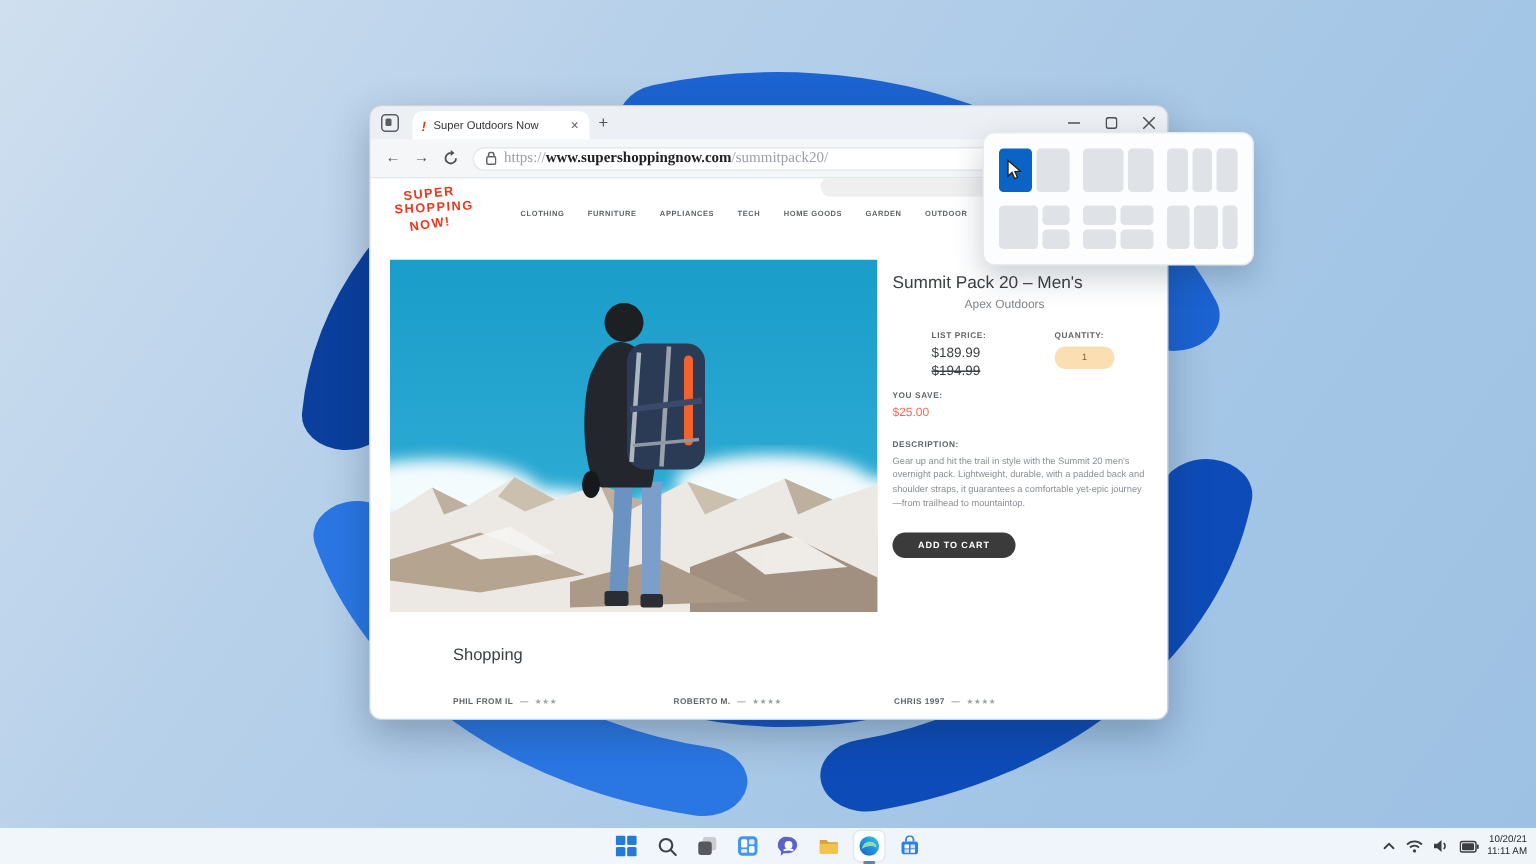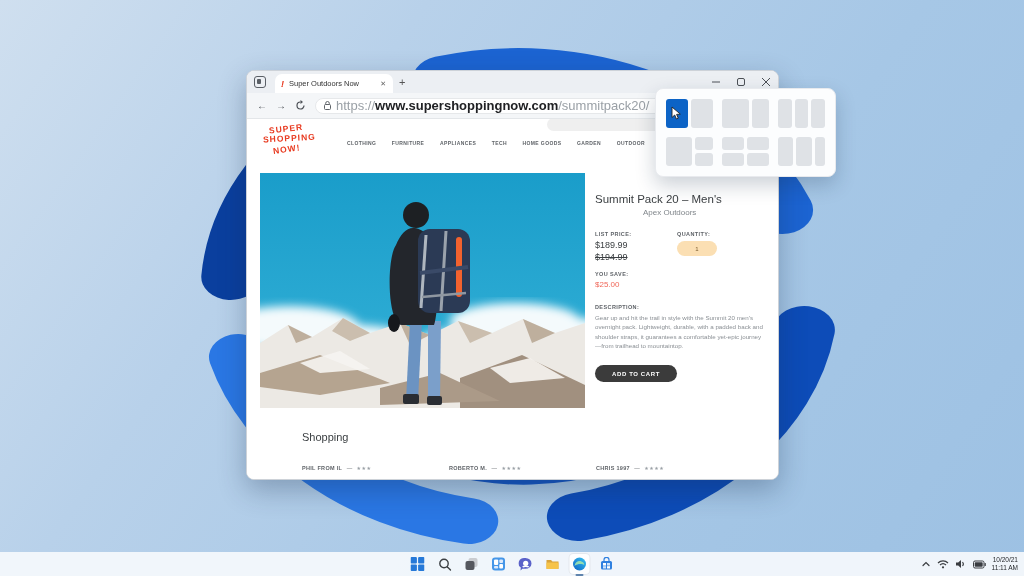--- a/index.html
+++ b/index.html
@@ -20,39 +20,39 @@
   .favicon { color:#e8391f; font-weight:bold; font-size:9px; font-style:italic; }
   .tab-title { font-size:7.5px; color:#333; flex:1; white-space:nowrap; overflow:hidden; }
   .tab-close { font-size:7px; color:#666; padding:0 1px; }
   .new-tab { position:absolute; left:152px; top:4px; font-size:11px; color:#555; line-height:14px; }
   .win-controls { position:absolute; right:0; top:0; height:22px; display:flex; }
   .win-btn { width:25px; height:22px; display:flex; align-items:center; justify-content:center; }
   .toolbar { height:26px; background:#f4f6f8; border-bottom:1px solid #e3e6e9; display:flex; align-items:center; padding:0 10px; gap:9px; }
   .nav-glyph { font-size:10px; color:#4c5056; }
   .addr { flex:1; height:16px; background:#fff; border:1px solid #e6e8ea; border-radius:9px;
     display:flex; align-items:center; padding:0 8px; gap:5px; margin-right:4px; }
-  .url { font-size:13px; color:#9aa0a6; white-space:nowrap; }
+  .url { font-size:10px; color:#9aa0a6; white-space:nowrap;font-family:Liberation Serif, serif; }
   .url b { color:#202124; font-weight:bold; }
 
   
   .page { position:relative; height:361px; background:#fff; overflow:hidden; }
   .logo { position:absolute; left:16px; top:5px; color:#e8391f; font-weight:bold; font-size:8.5px; letter-spacing:1px; line-height:1.15; }
   .logo div:nth-child(1){ transform:rotate(-6deg); margin-left:6px; }
   .logo div:nth-child(2){ transform:rotate(-3deg); }
   .logo div:nth-child(3){ transform:rotate(-8deg); margin-left:10px; }
   .nav { position:absolute; left:100px; top:21px; width:298px; display:flex; justify-content:space-between; }
   .nav span { font-size:5px; font-weight:bold; letter-spacing:.4px; color:#5f6368; }
   .search-pill { position:absolute; left:300px; top:-1px; width:214px; height:13px; background:#efefef; border-radius:7px; }
 
   .photo { position:absolute; left:13px; top:54px; width:325px; height:235px; }
-  .details { position:absolute; left:348px; top:74px; width:174px; }
+  .details { position:absolute; left:348px; top:64px; width:174px; }
   .p-title { font-size:11.5px; color:#3c4043; font-weight:normal; }
   .p-brand { font-size:8px; color:#80868b; margin-top:3px;margin-left:48px; }
   .lab { font-size:5.5px; font-weight:bold; letter-spacing:.4px; color:#5f6368; }
-  .price-row { display:flex; margin-top:14px; }
+  .price-row { display:flex; margin-top:14px;justify-content:center; }
   .price-col { width:82px; }
   .price { font-size:9px; color:#3c4043; margin-top:3px; }
   .old-price { font-size:9px; color:#3c4043; text-decoration:line-through; margin-top:2px; }
   .qty-pill { margin-top:4px; width:40px; height:15px; background:#fbdfb3; border-radius:8px;
     display:flex; align-items:center; justify-content:center; font-size:6px; color:#7a5c2e; }
   .save { margin-top:9px; }
   .save-val { font-size:8px; color:#f0685a; margin-top:3px; }
   .desc { margin-top:15px; }
   .desc p { font-size:6.2px; line-height:1.5; color:#8a8f94; margin-top:3px; width:172px; }
   .cart-btn { margin-top:15px; width:82px; height:17px; background:#3b3b3b; border:none; border-radius:9px;

